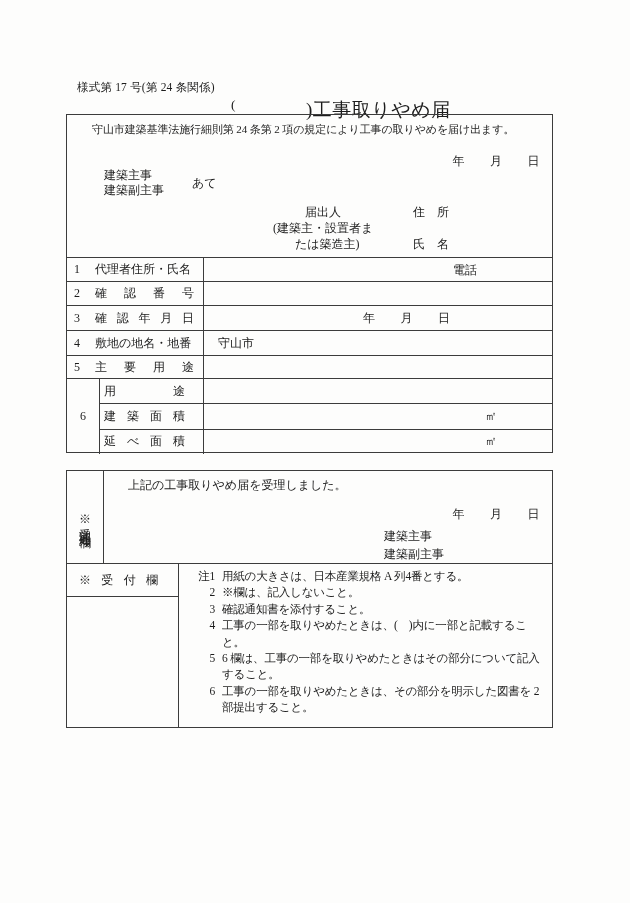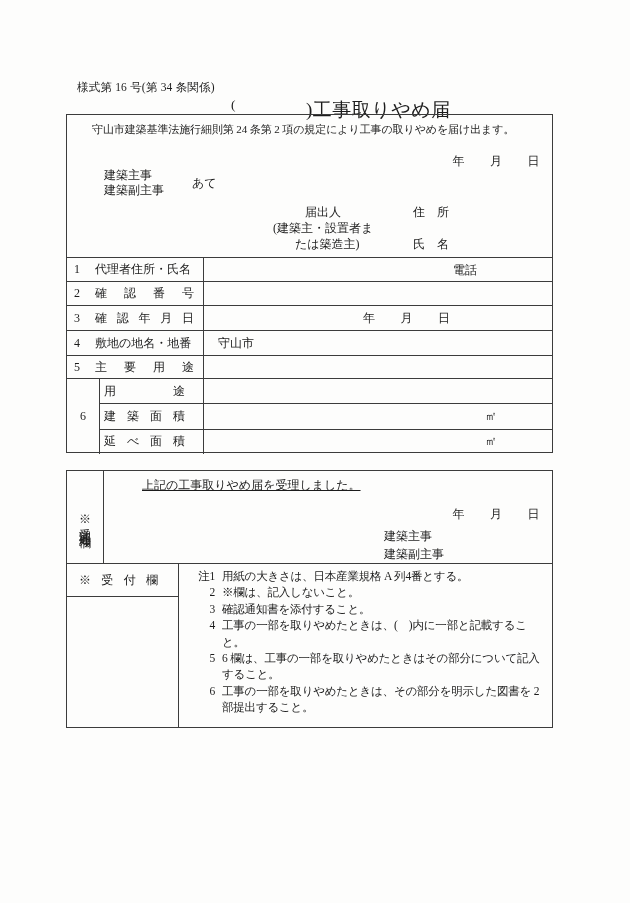--- a/index.html
+++ b/index.html
@@ -60,41 +60,41 @@
                     justify-content:flex-end; padding-right:55px; }
 
   .box2 { position:absolute; left:66px; top:470px; width:487px; height:258px;
           border:1px solid #3c3c3c; display:flex; flex-direction:column; }
   .box2-top { height:93px; flex:none; display:flex; border-bottom:1px solid #3c3c3c; }
   .side-cell { width:37px; flex:none; border-right:1px solid #3c3c3c;
                display:flex; align-items:center; justify-content:center; }
   .vertical-label { writing-mode:vertical-rl; text-orientation:upright;
                     letter-spacing:2px; line-height:14px; }
   .box2-top-content { flex:1; position:relative; }
-  .receipt-msg { left:38px; top:6px;text-decoration:underline; }
+  .receipt-msg { left:24px; top:6px; }
   .receipt-date { right:12px; top:35px; letter-spacing:.5px; }
   .officials { left:280px; top:57px; line-height:17.5px; }
   .box2-bottom { flex:1; display:flex; }
   .left-col { width:112px; flex:none; border-right:1px solid #3c3c3c;
               display:flex; flex-direction:column; }
   .reception-cell { height:33px; flex:none; border-bottom:1px solid #3c3c3c;
                     display:flex; align-items:center; padding:0 12px; }
   .reception-cell .lbl { padding-right:8px; }
   .empty-cell { flex:1; }
   .notes-cell { flex:1; padding:4px 5px 0 7px; }
   .note { display:flex; font-size:11.5px; letter-spacing:-.2px; line-height:16.4px; }
   .note-num { width:29px; flex:none; text-align:right; }
   .note-text { flex:1; margin-left:7px; }
 </style>
 </head>
 <body>
 
 <div class="page">
 
-  <div class="abs form-number">様式第 16 号(第 34 条関係)</div>
+  <div class="abs form-number">様式第 17 号(第 24 条関係)</div>
   <div class="abs title-open">(</div>
   <div class="abs title-main">)工事取りやめ届</div>
 
   <div class="main-box">
 
     <div class="form-head">
       <div class="abs intro">守山市建築基準法施行細則第 24 条第 2 項の規定により工事の取りやめを届け出ます。</div>
       <div class="abs head-date">年　　月　　日</div>
       <div class="abs recipient">
         <div class="recipient-names">

